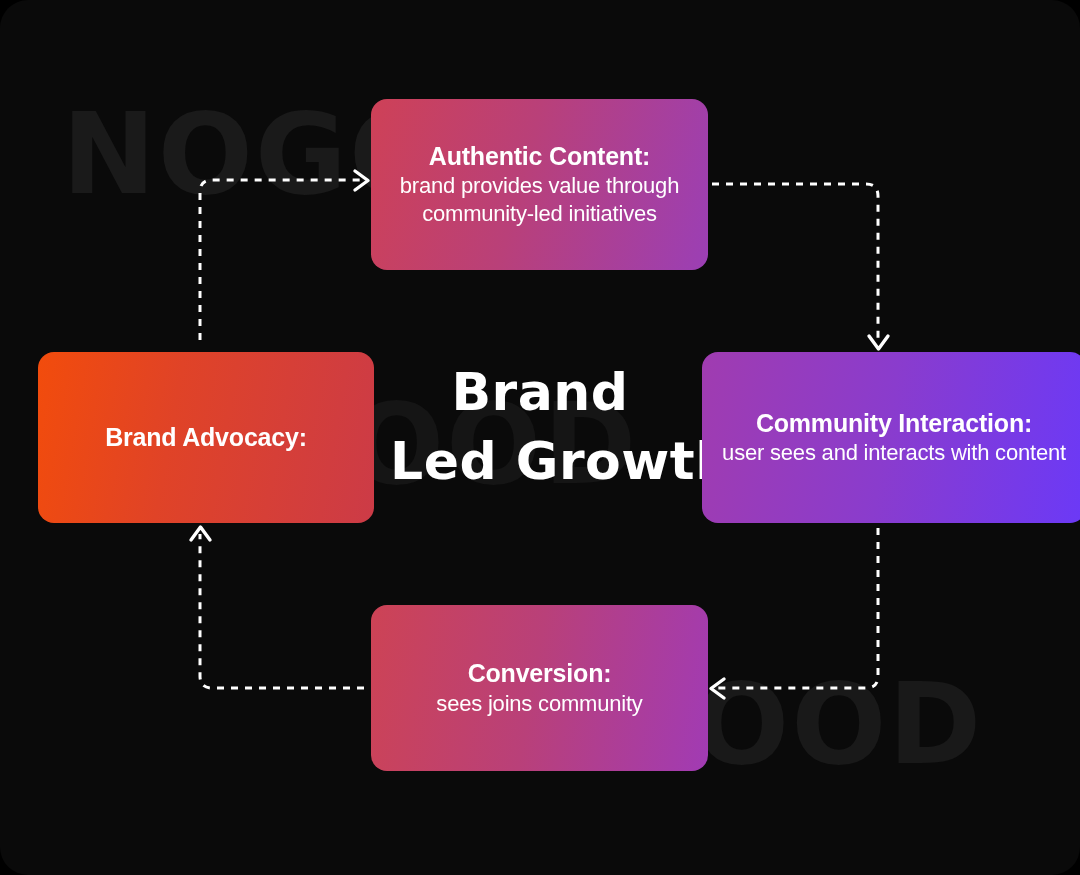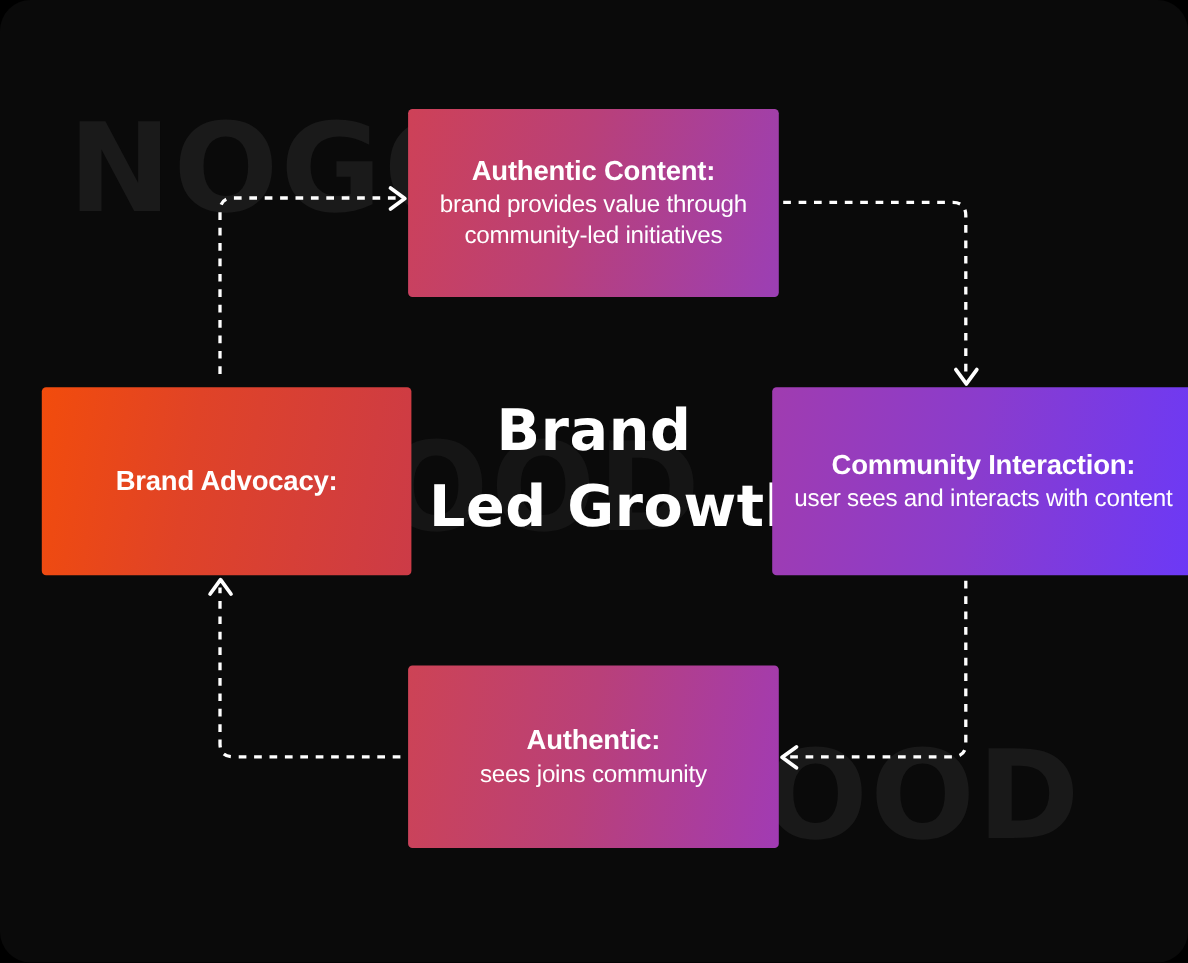--- a/index.html
+++ b/index.html
@@ -73,21 +73,21 @@
     fill: none;
     stroke: #ffffff;
     stroke-width: 3.4;
     stroke-linecap: round;
     stroke-linejoin: round;
   }
 
   
   .node {
     position: absolute;
-    border-radius: 4px;
+    border-radius: 16px;
     box-sizing: border-box;
     display: flex;
     flex-direction: column;
     align-items: center;
     justify-content: center;
     text-align: center;
     color: #ffffff;
     padding: 10px 16px;
   }
   .node .n-title {
@@ -181,21 +181,21 @@
     <span class="n-title">Authentic Content:</span>
     <span class="n-desc">brand provides value through community-led initiatives</span>
   </div>
 
   <div class="node" id="node-community">
     <span class="n-title">Community Interaction:</span>
     <span class="n-desc">user sees and interacts with content</span>
   </div>
 
   <div class="node" id="node-conversion">
-    <span class="n-title">Authentic:</span>
+    <span class="n-title">Conversion:</span>
     <span class="n-desc">sees joins community</span>
   </div>
 
   <div class="node" id="node-advocacy">
     <span class="n-title">Brand Advocacy:</span>
   </div>
 
 </div>
 
 </body></html>

